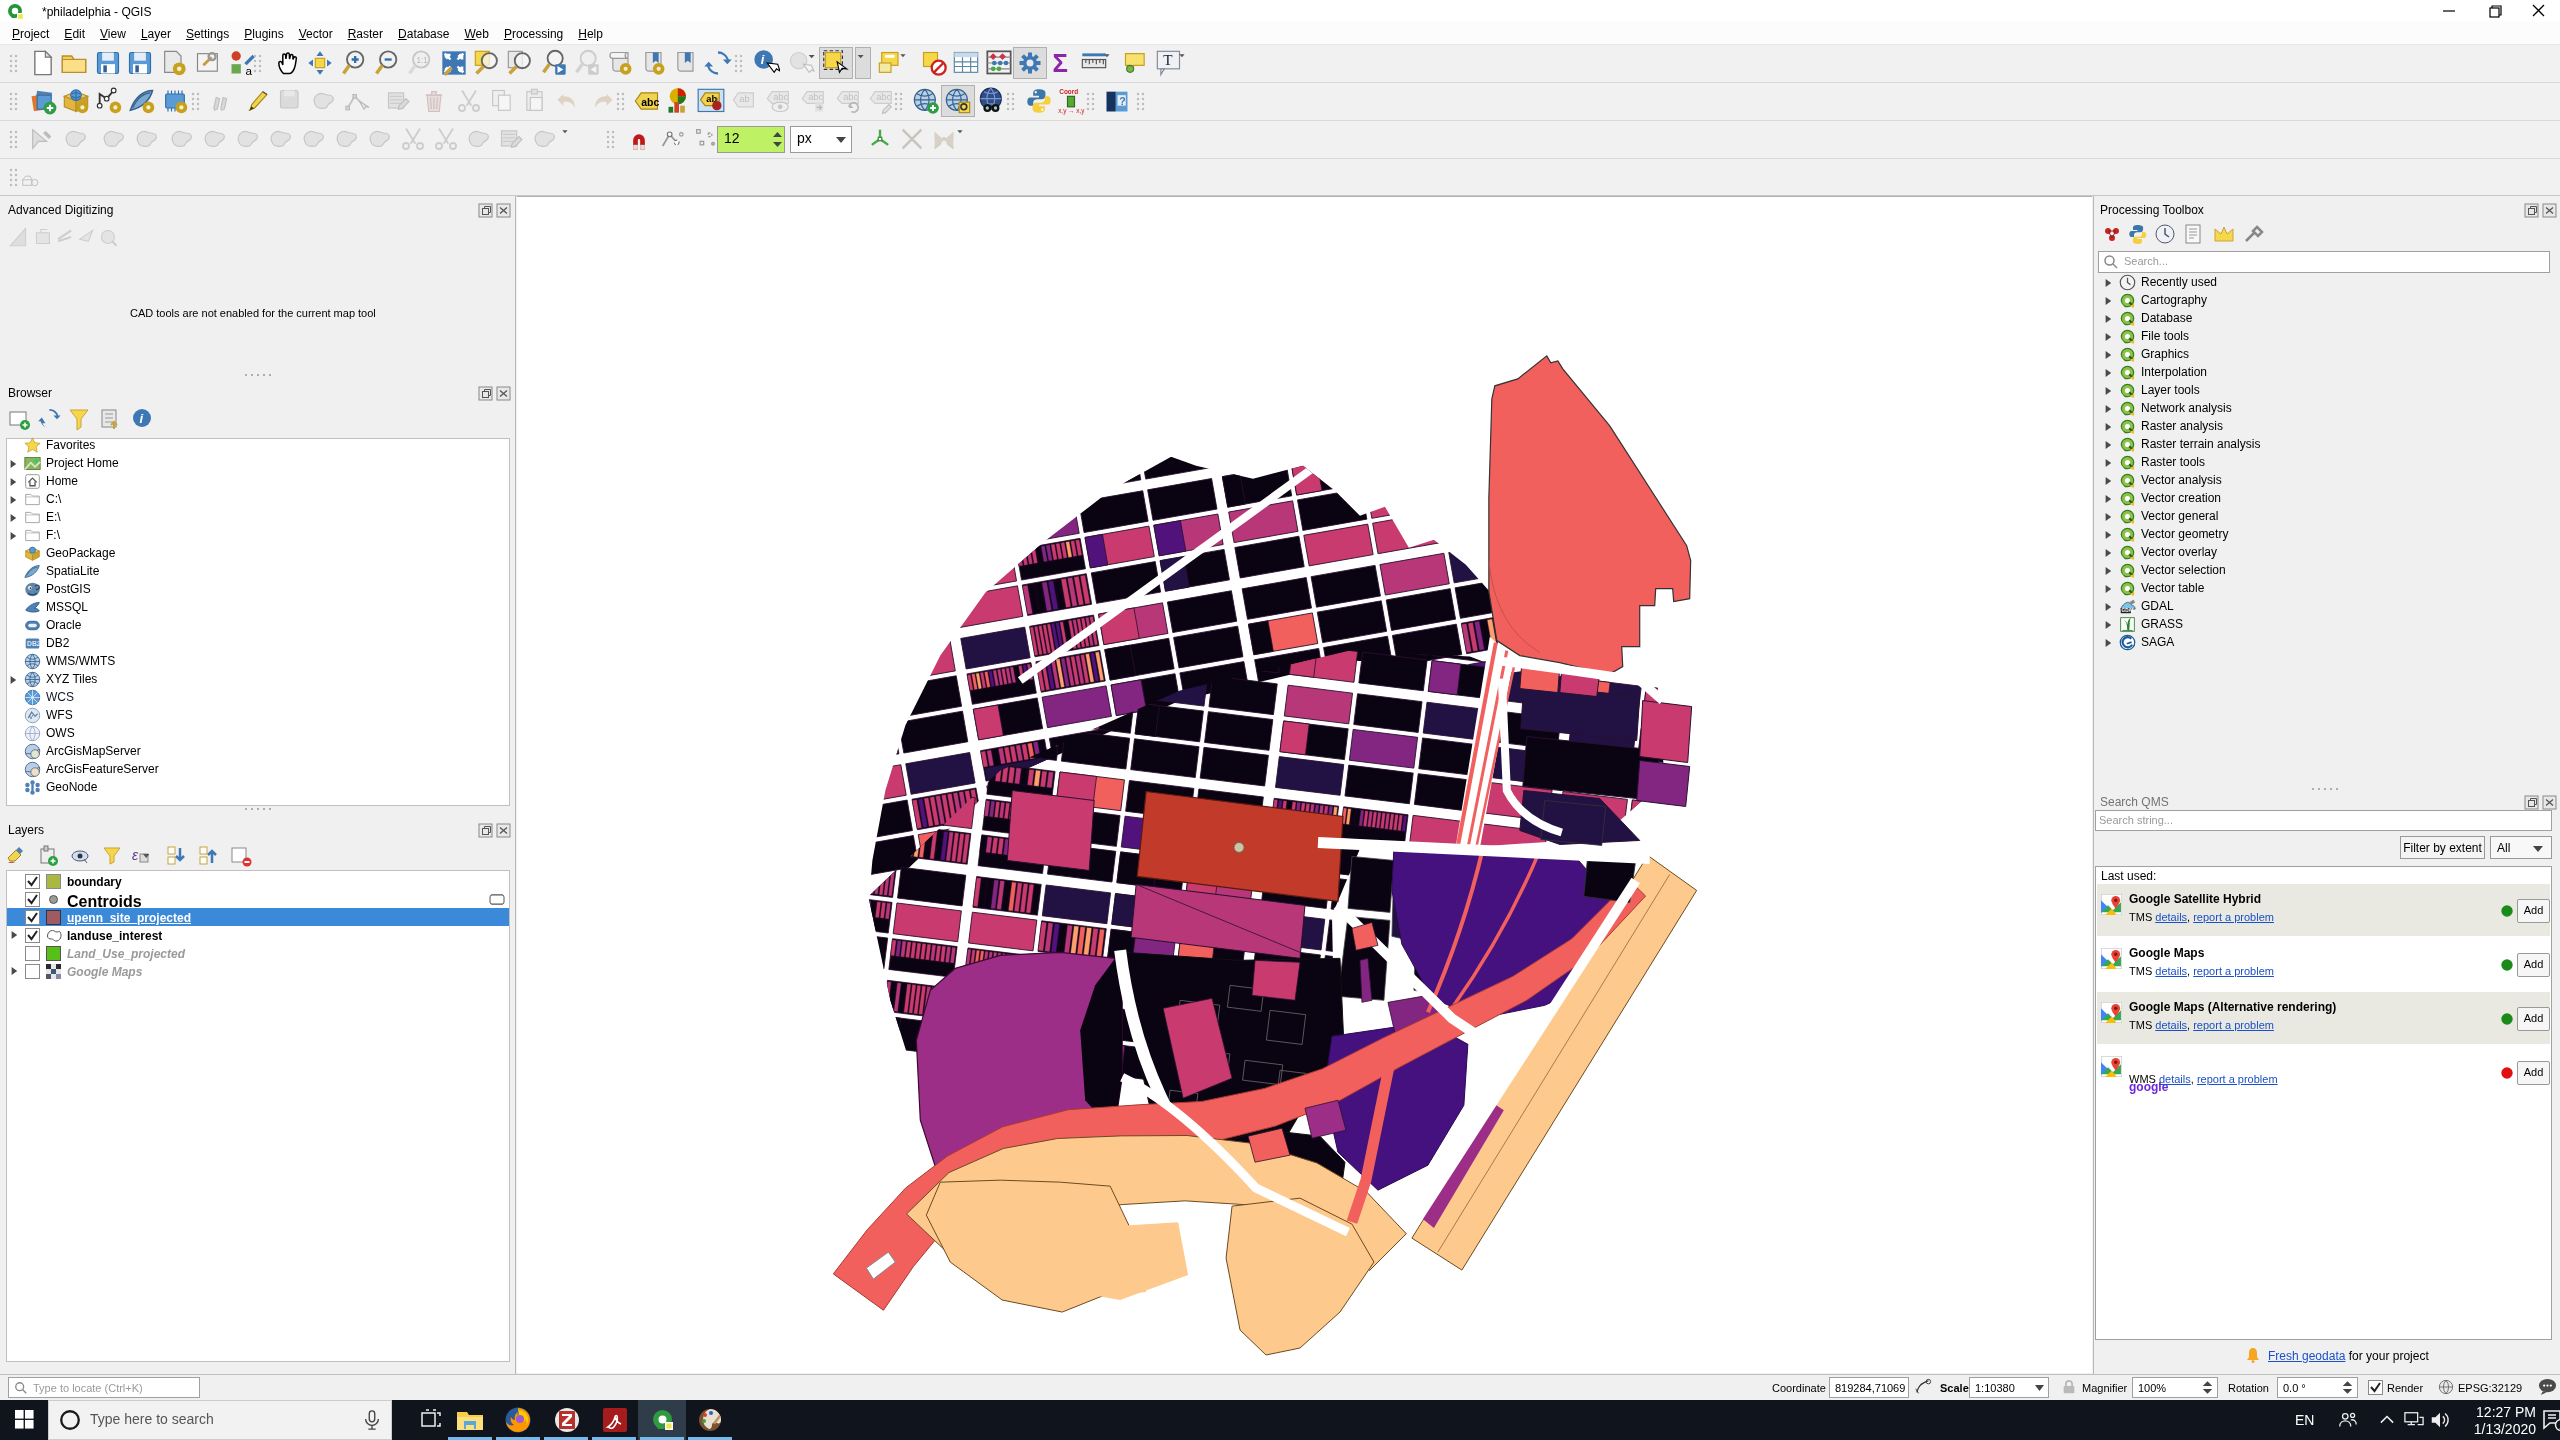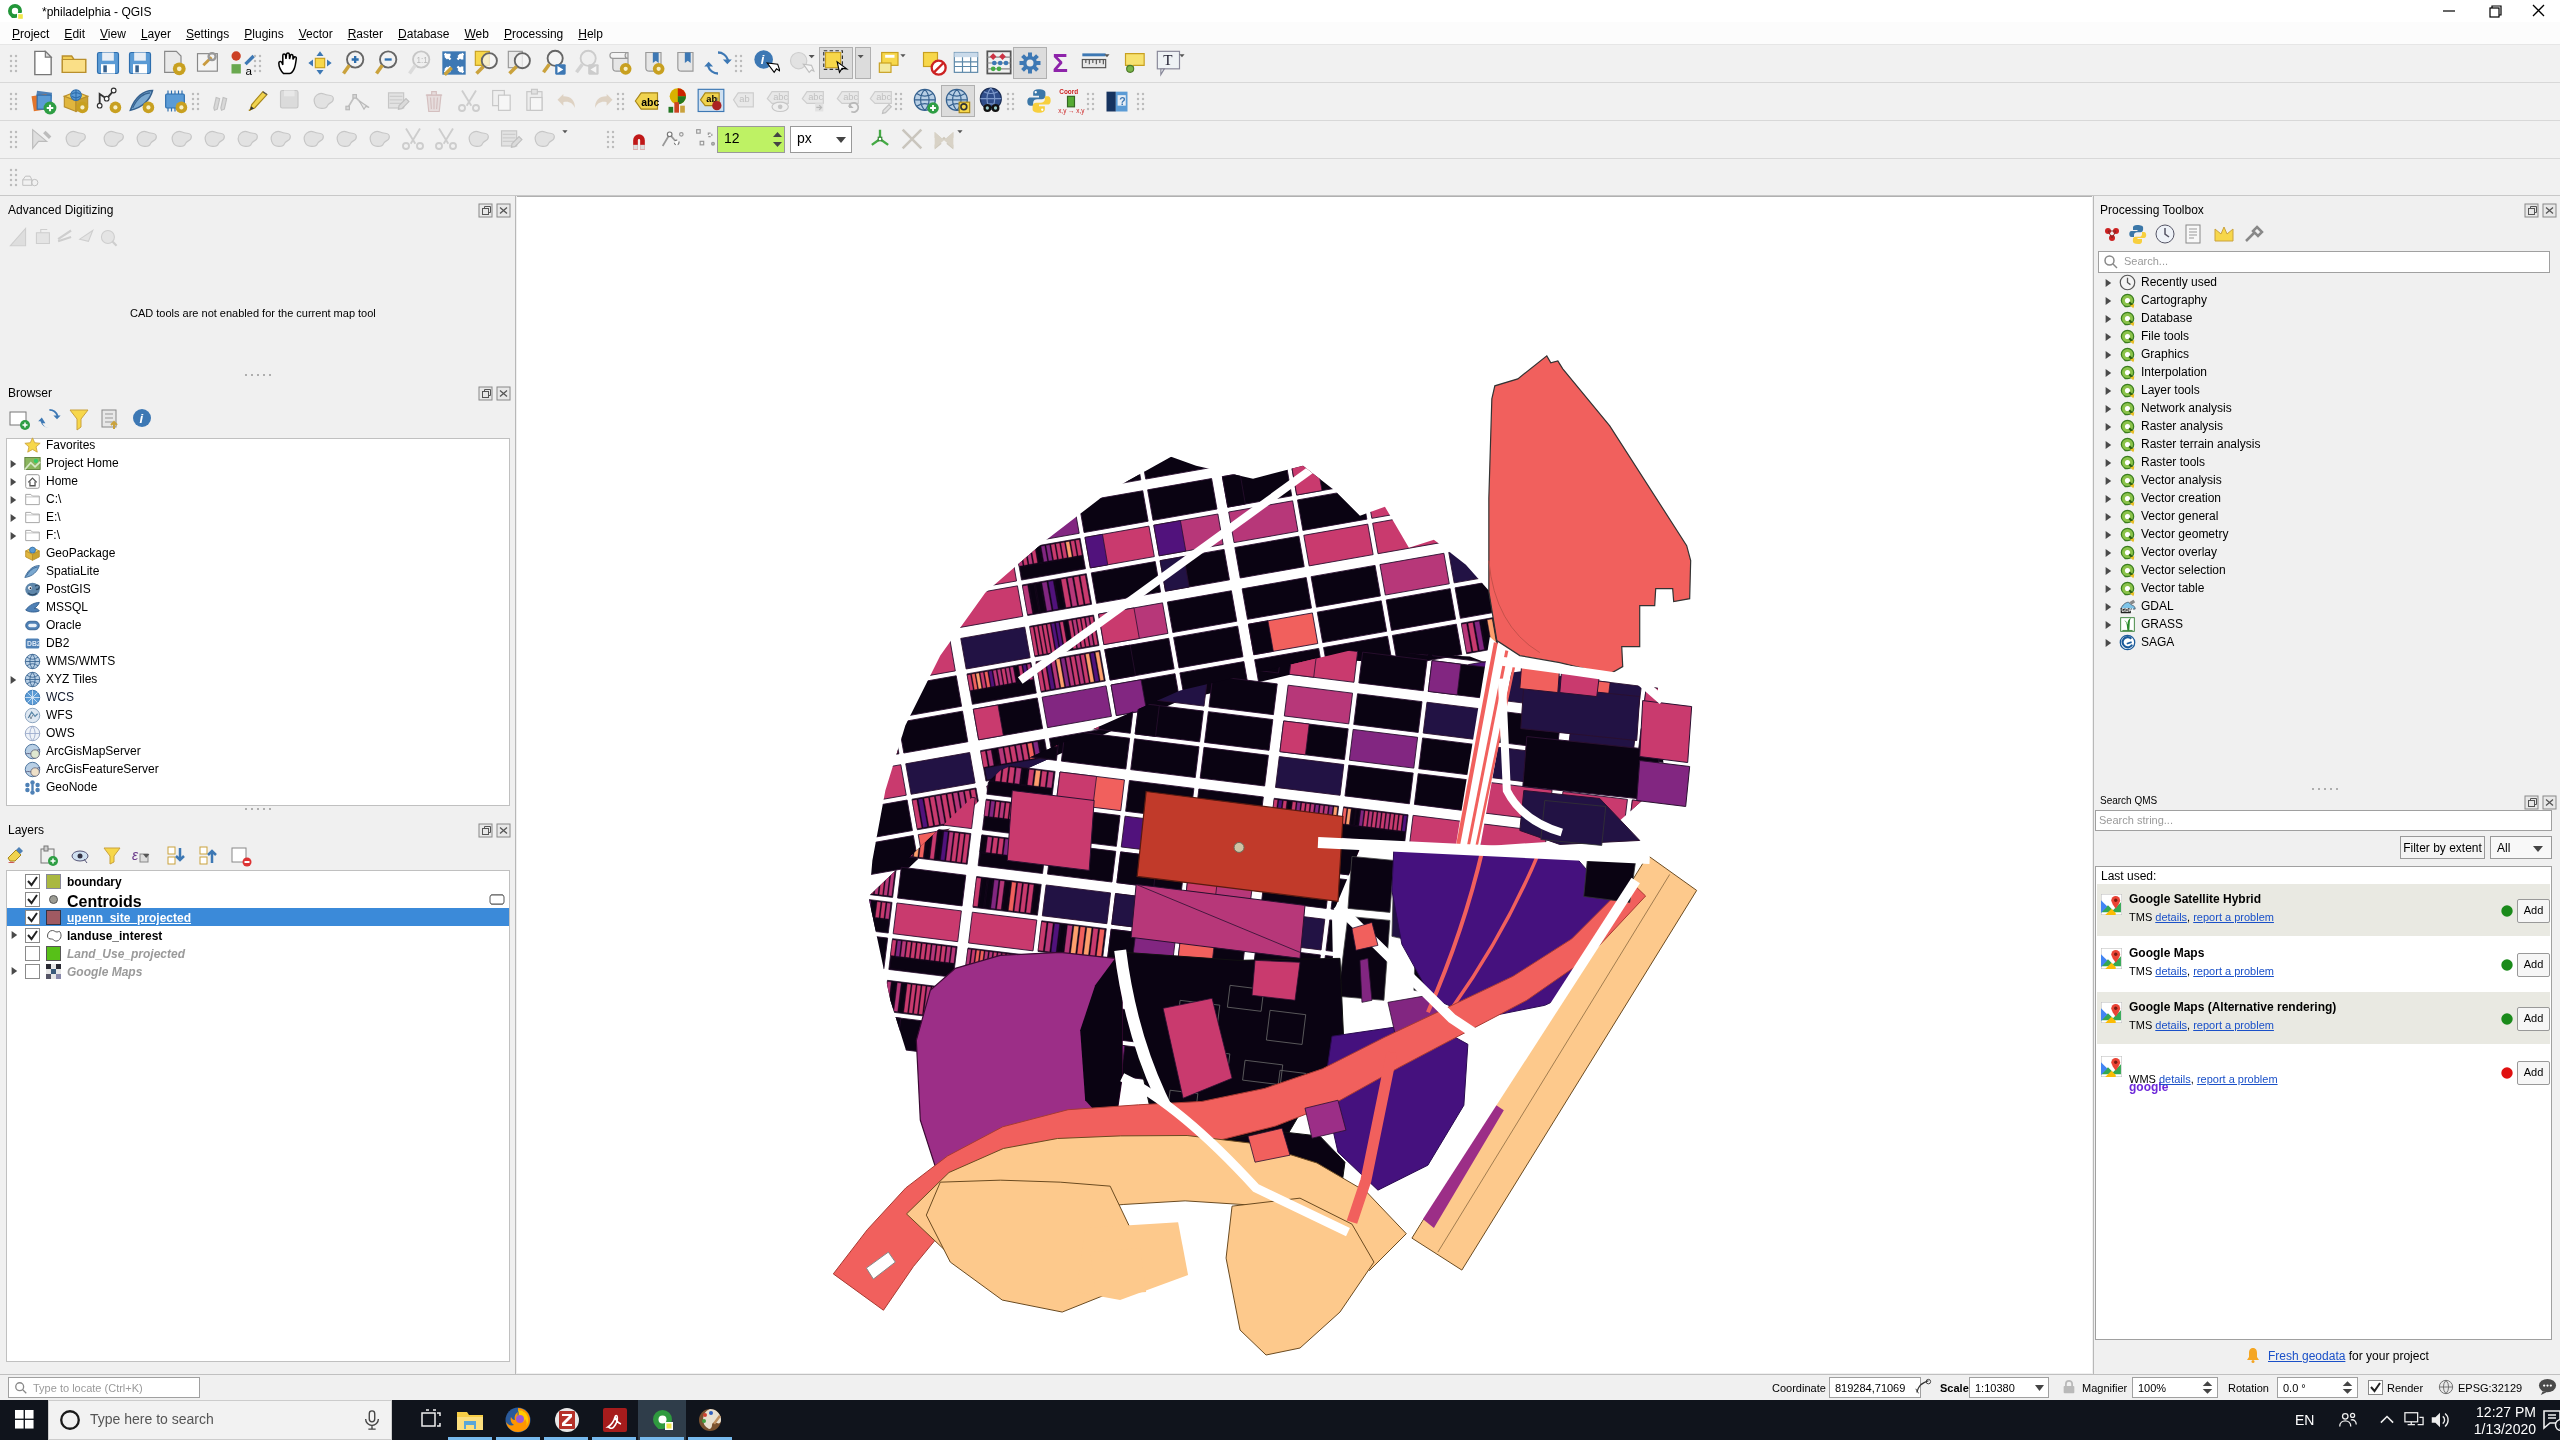--- a/index.html
+++ b/index.html
@@ -2380,21 +2380,21 @@
 <div class="abs" style="left:2141px;top:635px;font-size:12px;color:#000;font-weight:normal;white-space:nowrap;">SAGA</div>
 <svg class="abs" style="left:2310px;top:786px" width="30" height="6" viewBox="0 0 30 6">
     <g fill="#999">
       <circle cx="3" cy="3" r="1"></circle>
       <circle cx="9" cy="3" r="1"></circle>
       <circle cx="15" cy="3" r="1"></circle>
       <circle cx="21" cy="3" r="1"></circle>
       <circle cx="27" cy="3" r="1"></circle>
     </g>
   </svg>
-<div class="abs" style="left:2100px;top:795px;font-size:10px;color:#000000;font-weight:normal;white-space:nowrap;">Search QMS</div>
+<div class="abs" style="left:2100px;top:795px;font-size:12px;color:#737373;font-weight:normal;white-space:nowrap;">Search QMS</div>
 <svg class="abs" style="left:2524px;top:795px" width="34" height="15" viewBox="0 0 34 15">
     <rect x="1" y="1" width="13" height="13" fill="#e8e8e8" stroke="#888"></rect>
     <rect x="4.5" y="5.5" width="6" height="6" fill="none" stroke="#555"></rect>
     <path d="M6.5 5.5v-2h6v6h-2" fill="none" stroke="#555"></path>
     <rect x="19" y="1" width="13" height="13" fill="#e8e8e8" stroke="#888"></rect>
     <path d="M22 4.5l7 6m0-6l-7 6" stroke="#555" stroke-width="1.3"></path>
   </svg>
 <div class="abs" style="left:2095px;top:810px;width:457px;height:21px;background:#fff;border:1px solid #a0a0a0;"></div>
 <div class="abs" style="left:2099px;top:814px;font-size:11px;color:#9a9a9a;font-weight:normal;white-space:nowrap;">Search string...</div>
 <div class="abs" style="left:2400px;top:836px;width:85px;height:23px;background:#f4f4f4;border:1px solid #999;font-size:12px;text-align:center;padding-top:4px;">Filter by extent</div>
@@ -2477,21 +2477,21 @@
 <div class="abs" style="left:2268px;top:1349px;font-size:12px;white-space:nowrap;"><span style="color:#1a50c8;text-decoration:underline;">Fresh geodata</span> for your project</div>
 <div class="abs" style="left:0px;top:1374px;width:2560px;height:26px;background:#f0f0f0;border-top:1px solid #c0c0c0;"></div>
 <div class="abs" style="left:8px;top:1377px;width:192px;height:21px;background:#fff;border:1px solid #a0a0a0;"></div>
 <svg class="abs" style="left:14px;top:1381px" width="14" height="14" viewBox="0 0 16 16">
     <circle cx="6.5" cy="6.5" r="4.5" fill="none" stroke="#888" stroke-width="1.5"></circle>
     <path d="M10 10l4 4" stroke="#888" stroke-width="1.5"></path>
   </svg>
 <div class="abs" style="left:33px;top:1382px;font-size:11px;color:#9a9a9a;font-weight:normal;white-space:nowrap;">Type to locate (Ctrl+K)</div>
 <div class="abs" style="left:211px;top:1382px;font-size:11px;color:#000;font-weight:normal;white-space:nowrap;margin-top:48px;">1 legend entries removed.</div>
 <div class="abs" style="left:1772px;top:1382px;font-size:11px;color:#000;font-weight:normal;white-space:nowrap;">Coordinate</div>
-<div class="abs" style="left:1829px;top:1377px;width:92px;height:21px;background:#fff;border:1px solid #a0a0a0;font-size:11px;padding:4px 0 0 5px;">819284,71069</div>
+<div class="abs" style="left:1829px;top:1377px;width:80px;height:21px;background:#fff;border:1px solid #a0a0a0;font-size:11px;padding:4px 0 0 5px;">819284,71069</div>
 <svg class="abs" style="left:1914px;top:1378px" width="18" height="18" viewBox="0 0 20 20">
     <path d="M3 16C6 7 9 5 16 3M3 16c2-7 5-10 13-13" stroke="#333" fill="none" stroke-width="1.2"></path>
     <circle cx="16" cy="4" r="2.5" fill="none" stroke="#333"></circle>
     <path d="M2 12l3 5" stroke="#333"></path>
   </svg>
 <div class="abs" style="left:1940px;top:1382px;font-size:11px;color:#000;font-weight:bold;white-space:nowrap;">Scale</div>
 <div class="abs" style="left:1969px;top:1377px;width:80px;height:21px;background:#fff;border:1px solid #a0a0a0;font-size:11px;padding:4px 0 0 5px;">1:10380</div>
 <svg class="abs" style="left:2030px;top:1377px" width="18" height="21" viewBox="0 0 18 21">
     <path d="M5 8l4.5 6L14 8z" fill="#444"></path>
   </svg>

